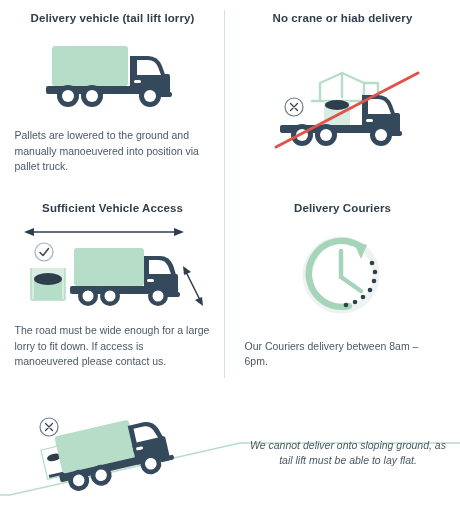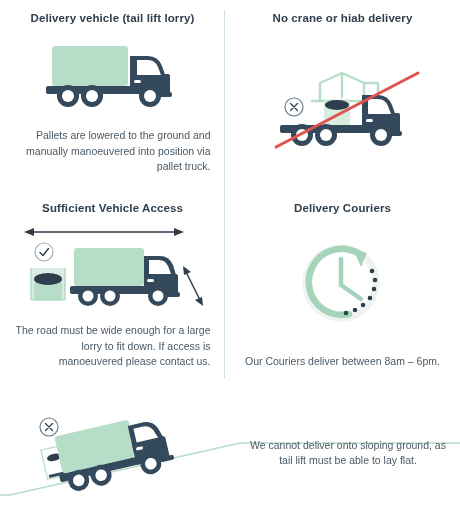--- a/index.html
+++ b/index.html
@@ -52,21 +52,21 @@
   .panel-art {
     flex: 1 1 auto;
     display: flex;
     align-items: center;
     justify-content: center;
     width: 100%;
   }
   .panel-caption {
     font-size: 10.5px;
     line-height: 1.45;
-    text-align: right;
+    text-align: left;
     color: #4a5966;
     padding-bottom: 16px;
     max-width: 196px;
   }
   
   .v-divider {
     position: absolute;
     left: 224px;
     top: 10px;
     width: 1px;
@@ -83,20 +83,21 @@
   }
   .slope-caption {
     position: absolute;
     left: 248px;
     top: 53px;
     width: 200px;
     font-size: 10.5px;
     line-height: 1.45;
     text-align: center;
     color: #4a5966;
+    font-style: italic;
   }
   .slope-art {
     position: absolute;
     left: 0;
     top: 0;
     width: 460px;
     height: 120px;
   }
   svg { display: block; overflow: visible; }
 </style>
@@ -241,21 +242,21 @@
           <circle cx="79" cy="52" r="2.3" fill="#2f3e4d"></circle>
           <circle cx="75" cy="61" r="2.3" fill="#2f3e4d"></circle>
           <circle cx="68" cy="68" r="2.3" fill="#2f3e4d"></circle>
           <circle cx="60" cy="73" r="2.3" fill="#2f3e4d"></circle>
           <circle cx="51" cy="76" r="2.3" fill="#2f3e4d"></circle>
 
           <path d="M46 22 L46 48" stroke="#a5d4ba" stroke-width="4.5" stroke-linecap="round" fill="none"></path>
           <path d="M46 48 L66 62" stroke="#a5d4ba" stroke-width="4.5" stroke-linecap="round" fill="none"></path>
         </svg>
       </div>
-      <div class="panel-caption">Our Couriers deliver between 8am – 6pm.</div>
+      <div class="panel-caption">Our Couriers delivery between 8am – 6pm.</div>
     </div>
 
   </div>
 
   <div class="v-divider"></div>
 
   <div class="slope-band">
     <svg class="slope-art" viewBox="0 0 460 120">
 
       <path d="M0 110 L10 110 L240 58 L460 58" fill="none" stroke="#b6ddc7" stroke-width="1.4"></path>

